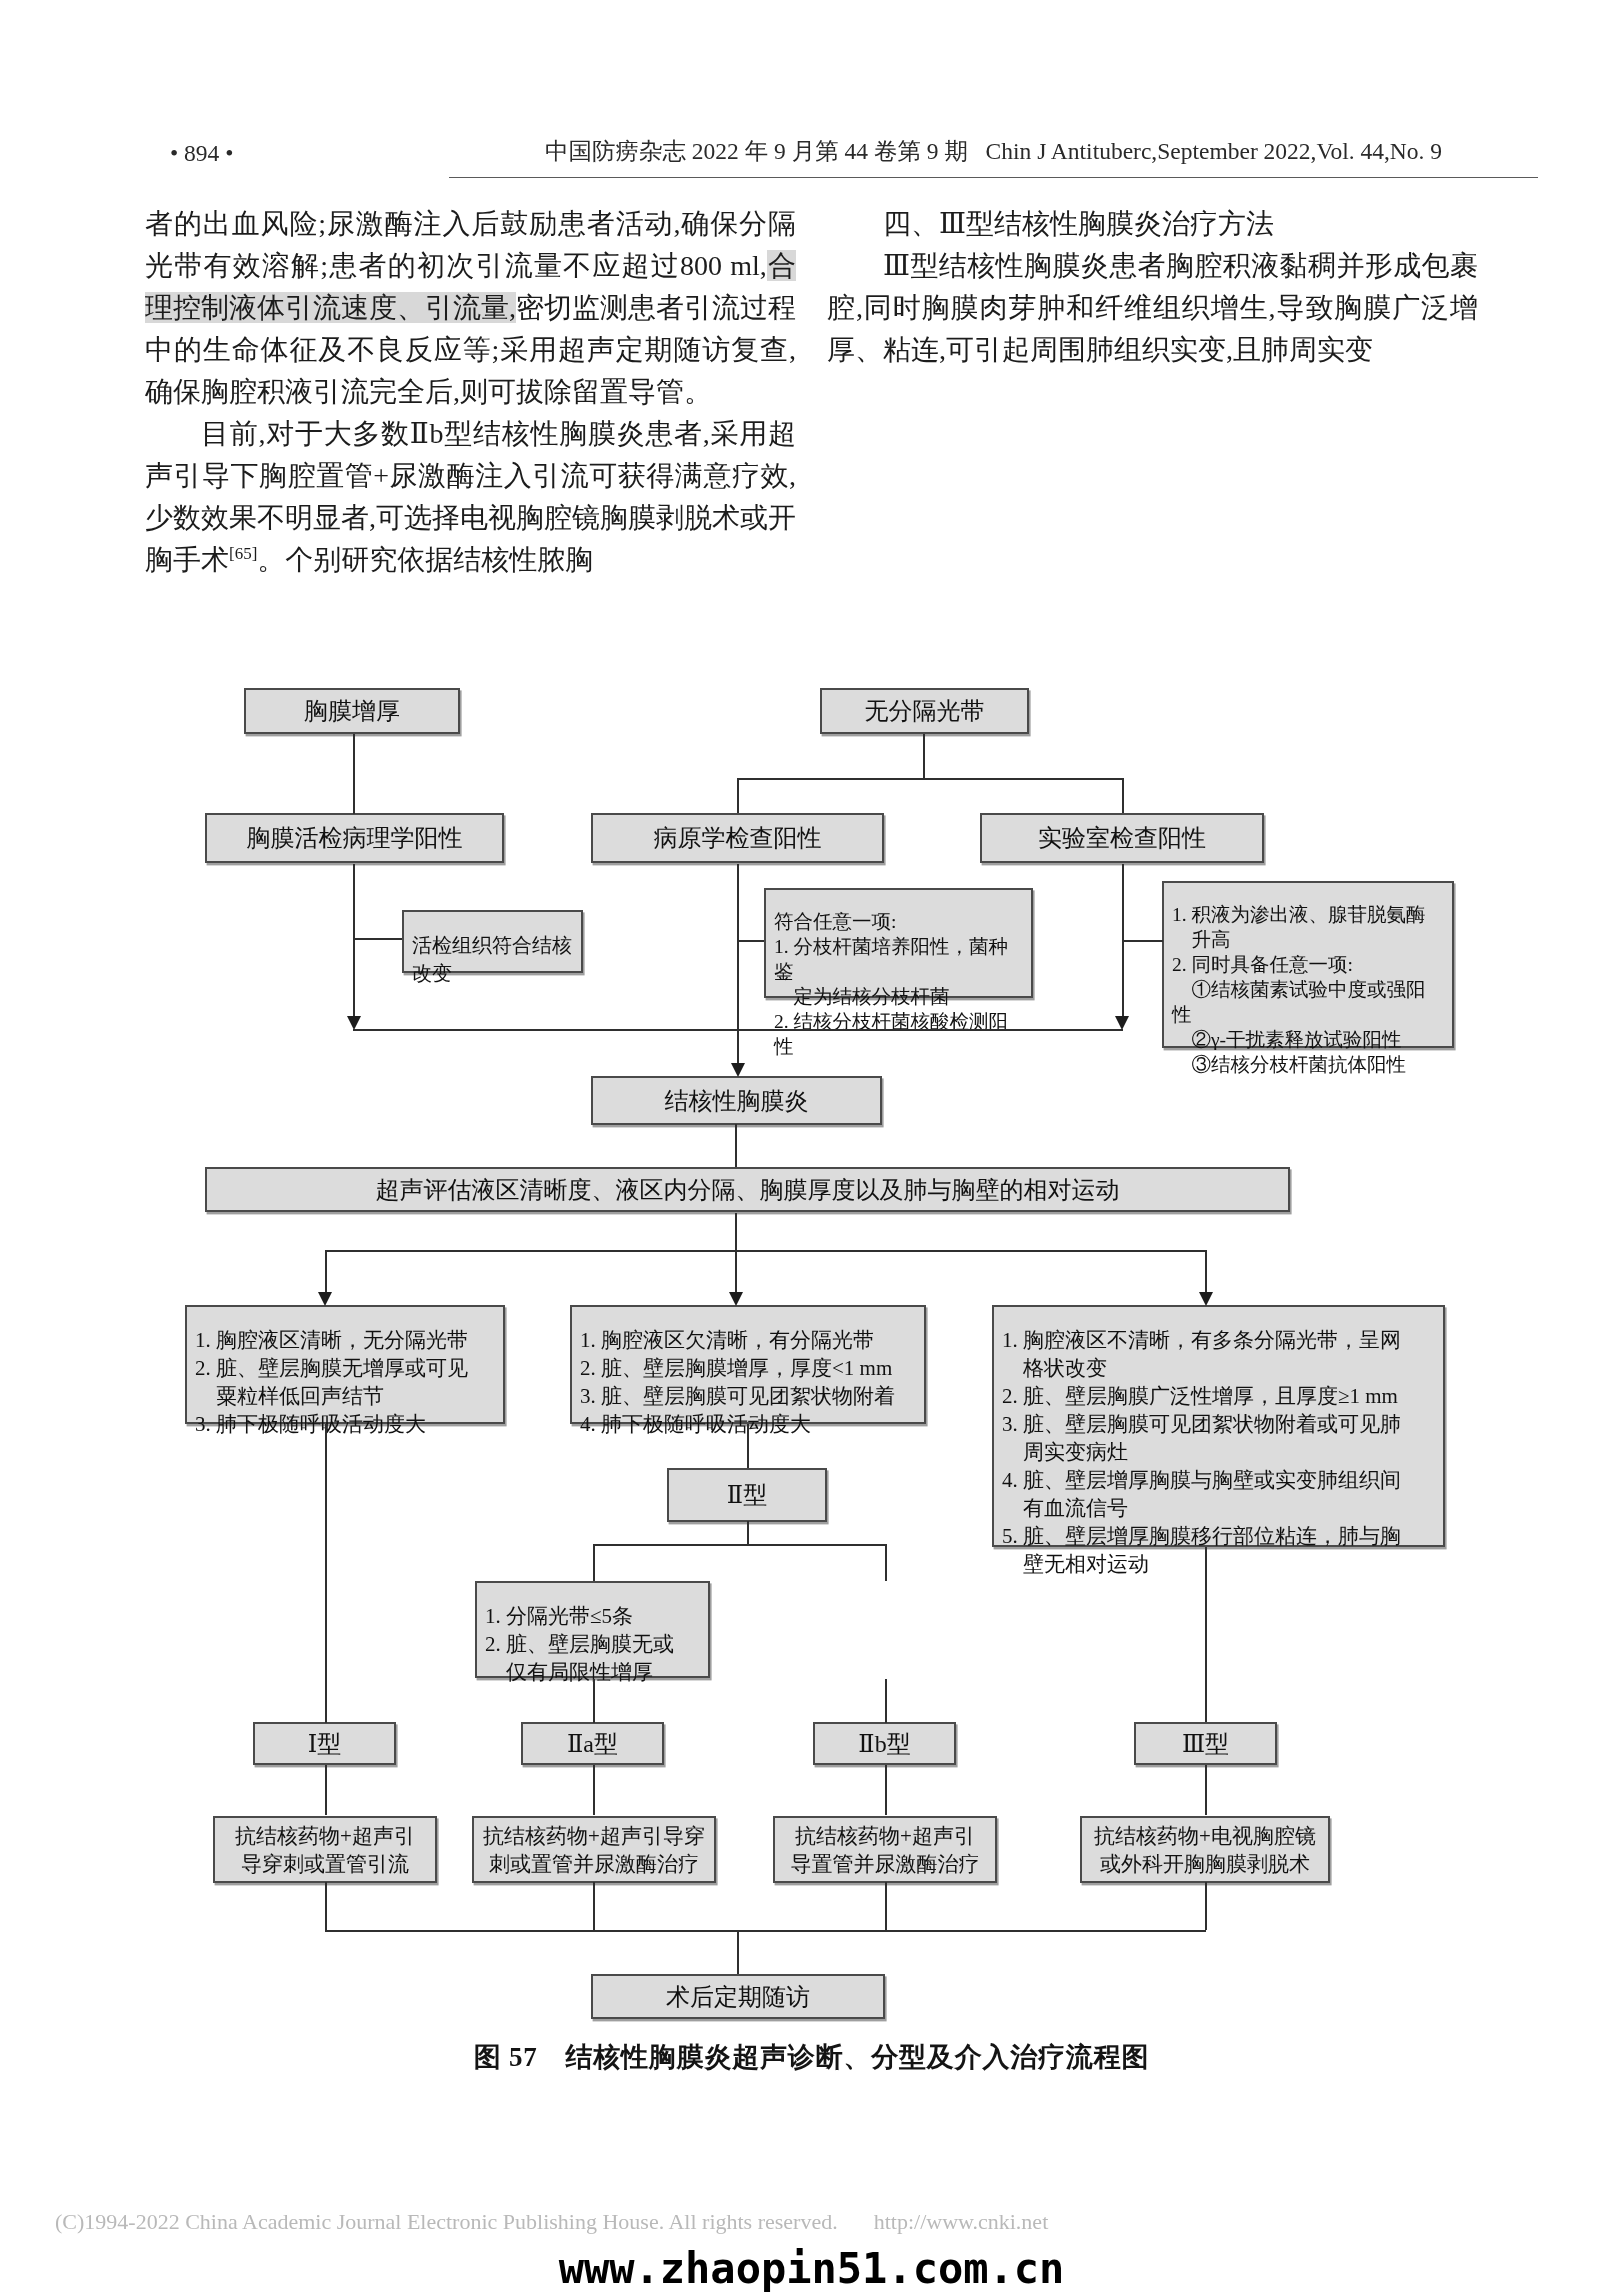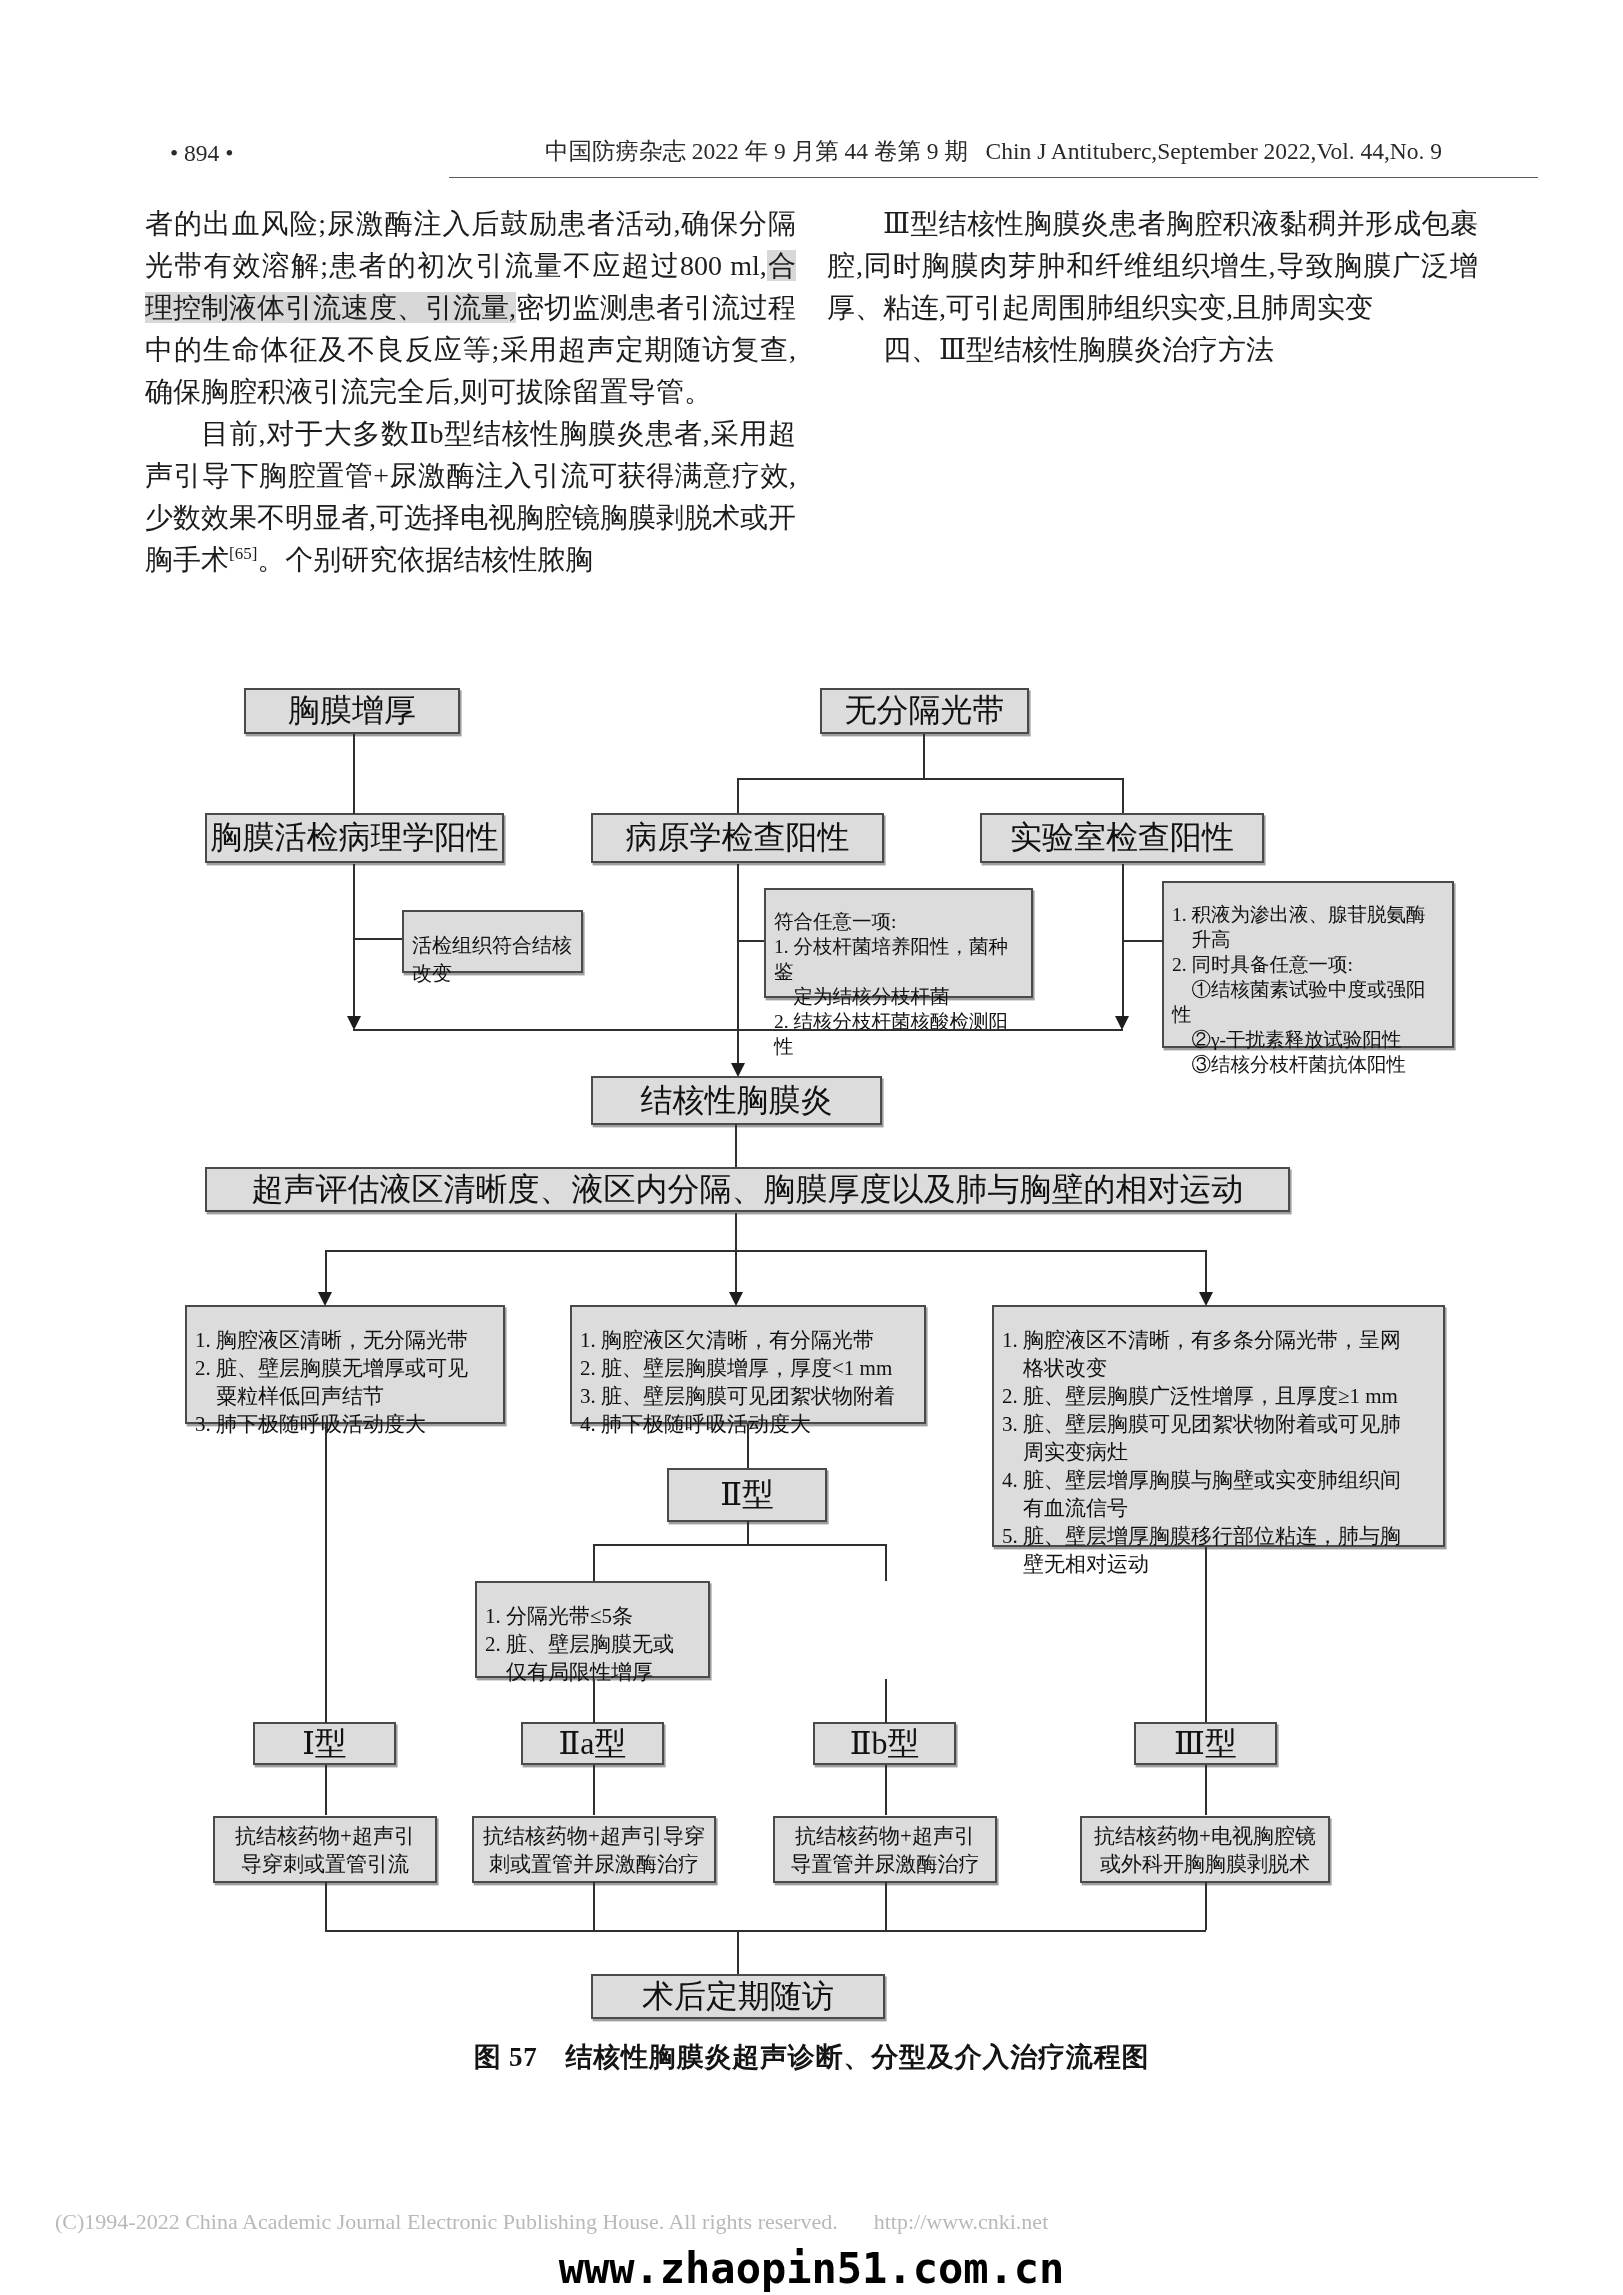--- a/index.html
+++ b/index.html
@@ -14,21 +14,21 @@
   
   .col{position:absolute;width:651px;font-size:28px;line-height:42px;text-align:justify;}
   .col p{margin:0;}
   .col p.ind{text-indent:2em;}
   .hl{background:#d8d8d8;}
   sup{font-size:17px;line-height:0;vertical-align:super;}
 
   
   .box{position:absolute;background:#dcdcdc;border:2.4px solid #4a4a4a;box-sizing:border-box;
        box-shadow:1.6px 2.4px 0 #9f9f9f;display:flex;align-items:center;justify-content:center;
-       font-size:32px;white-space:nowrap;color:#111;}
+       font-size:24px;white-space:nowrap;color:#111;}
   .box.multi{display:block;white-space:pre-wrap;text-align:left;font-size:21px;line-height:28px;
              padding:19px 8px;}
   .box.small{font-size:19.5px;line-height:25px;}
   .box.pre{white-space:pre-line;}
   .vline,.hline{position:absolute;background:#2f2f2f;}
   .vline{width:1.6px;}
   .hline{height:2.4px;}
   .arrow{position:absolute;width:0;height:0;border-left:7.3px solid transparent;
          border-right:7.3px solid transparent;border-top:14px solid #1d1d1d;}
 
@@ -53,22 +53,22 @@
     <span>中国防痨杂志 2022 年 9 月第 44 卷第 9 期</span>&nbsp;&nbsp;
     <span>Chin J Antituberc,September 2022,Vol. 44,No. 9</span>
   </div>
 
   <div class="col" style="left:145px;top:203px;">
     <p><span>者的出血风险;尿激酶注入后鼓励患者活动,确保分隔光带有效溶解;患者的初次引流量不应超过800 ml,</span><span class="hl">合理控制液体引流速度、引流量,</span><span>密切监测患者引流过程中的生命体征及不良反应等;采用超声定期随访复查,确保胸腔积液引流完全后,则可拔除留置导管。</span></p>
     <p class="ind"><span>目前,对于大多数Ⅱb型结核性胸膜炎患者,采用超声引导下胸腔置管+尿激酶注入引流可获得满意疗效,少数效果不明显者,可选择电视胸腔镜胸膜剥脱术或开胸手术</span><sup>[65]</sup><span>。个别研究依据结核性脓胸</span></p>
   </div>
 
   <div class="col" style="left:827px;top:203px;">
+    <p class="ind">四、Ⅲ型结核性胸膜炎治疗方法</p>
     <p class="ind">Ⅲ型结核性胸膜炎患者胸腔积液黏稠并形成包裹腔,同时胸膜肉芽肿和纤维组织增生,导致胸膜广泛增厚、粘连,可引起周围肺组织实变,且肺周实变</p>
-    <p class="ind">四、Ⅲ型结核性胸膜炎治疗方法</p>
   </div>
 
   <div class="box" style="left:244px;top:688px;width:216px;height:46px;">胸膜增厚</div>
   <div class="box" style="left:820px;top:688px;width:209px;height:46px;">无分隔光带</div>
 
   <div class="box" style="left:205px;top:813px;width:299px;height:50px;">胸膜活检病理学阳性</div>
   <div class="box" style="left:591px;top:813px;width:293px;height:50px;">病原学检查阳性</div>
   <div class="box" style="left:980px;top:813px;width:284px;height:50px;">实验室检查阳性</div>
 
   <div class="box multi" style="left:402px;top:910px;width:181px;height:63px;font-size:20px;">活检组织符合结核

